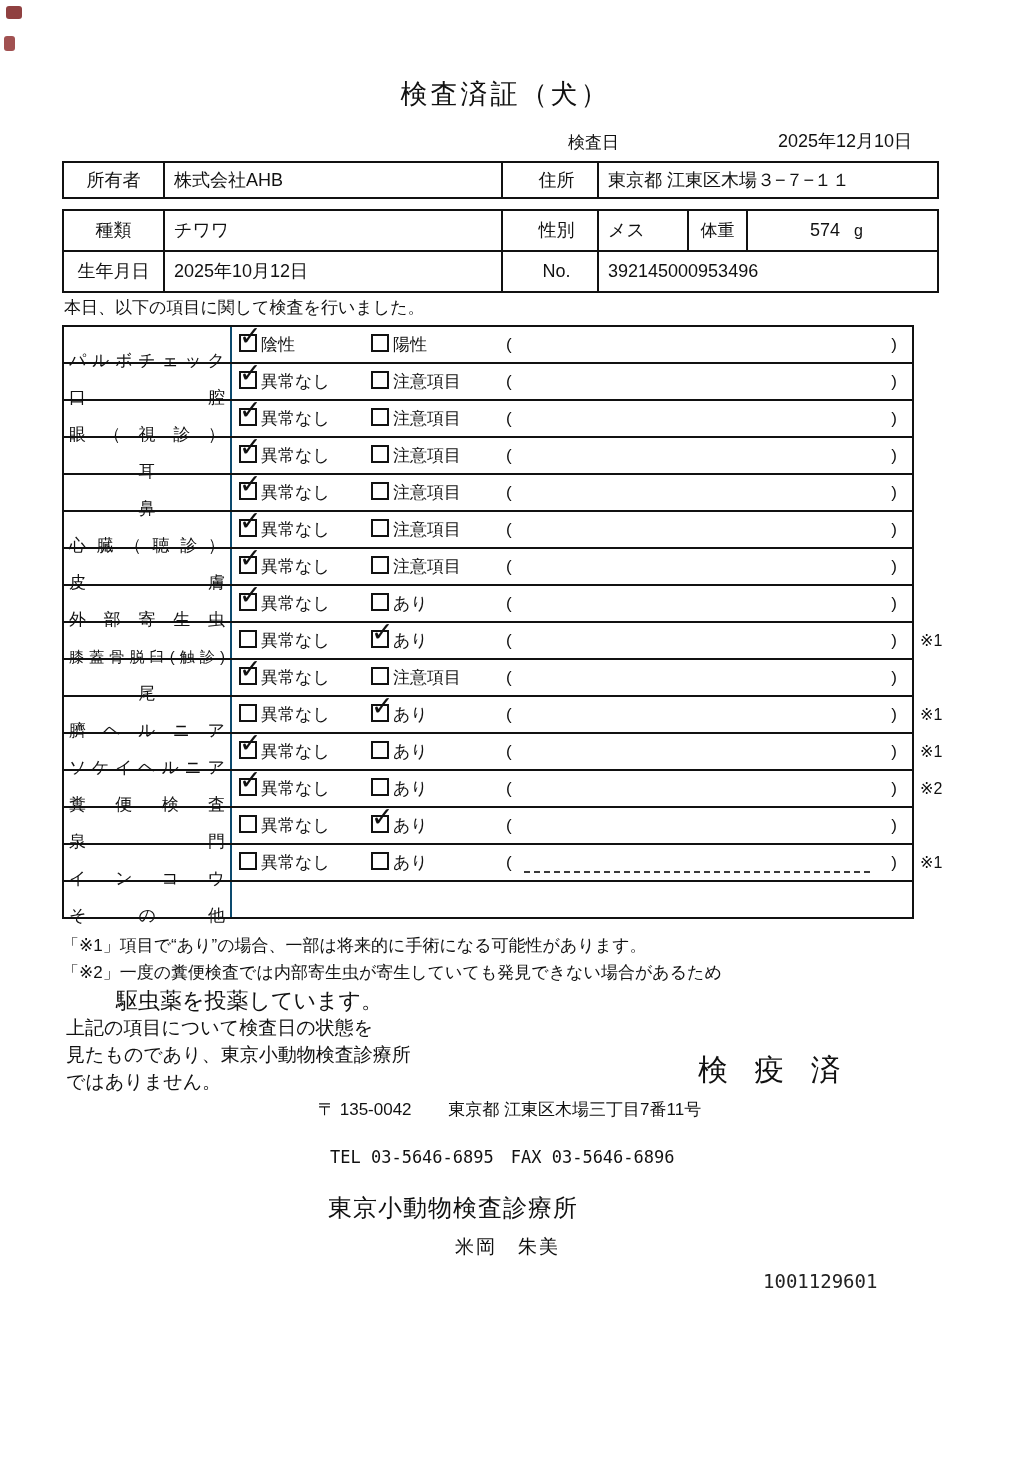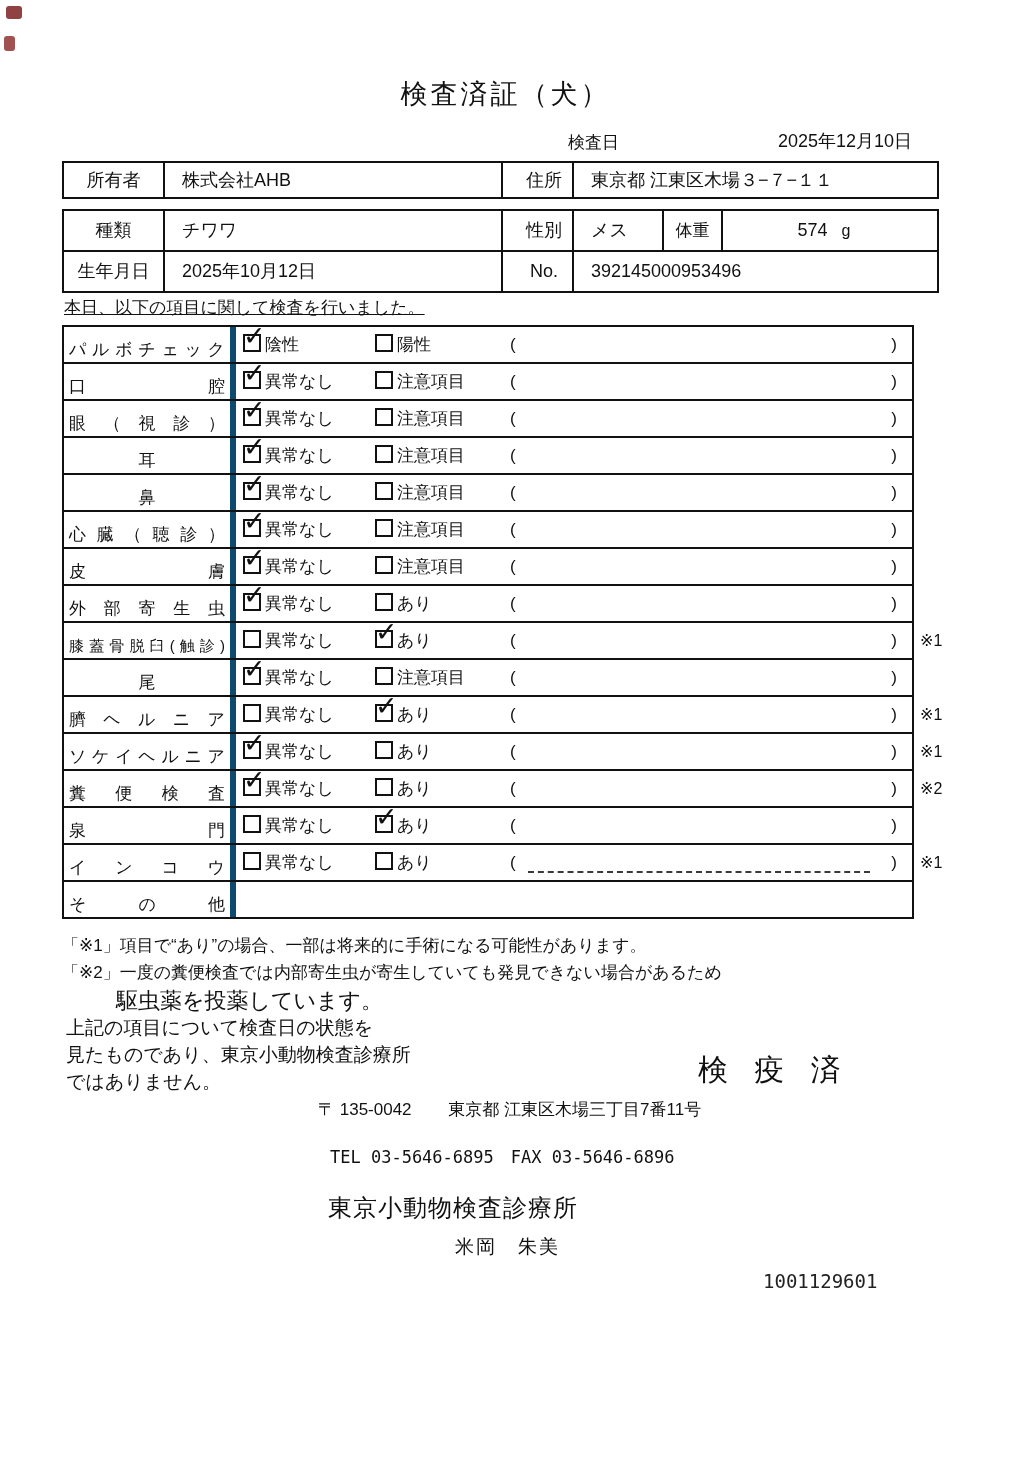--- a/index.html
+++ b/index.html
@@ -22,38 +22,38 @@
   
   .tbl { position:absolute; left:62px; width:877px; border:2px solid #111; box-sizing:border-box; background:#fff; }
   .owner-tbl { top:161px; }
   .pet-tbl { top:209px; }
   .trow { display:flex; height:34px; line-height:34px; }
   .pet-tbl .trow { height:39px; line-height:39px; }
   .pet-tbl .trow.first { border-bottom:2px solid #111; }
   .tc { box-sizing:border-box; border-right:2px solid #111; font-size:18px; overflow:hidden; white-space:nowrap; }
   .tc.last { border-right:none; }
   .tc.lab { text-align:center; }
-  .tc.val { padding-left:17px; }
+  .tc.val { padding-left:9px; }
   .w-lab1 { width:101px; }
   .w-val1 { width:338px; }
-  .w-lab2 { width:71px;padding-left:13px; }
+  .w-lab2 { width:96px;padding-left:13px; }
   .w-sex  { width:90px; }
   .w-wlab { width:59px; font-size:17px; }
   .w-wval { flex:1; display:flex; justify-content:center; align-items:center; padding-right:12px; gap:14px; }
   .w-rest { flex:1; }
   .weight-unit { font-size:16px; }
 
-  .intro { left:64px; top:296px; font-size:17px;text-decoration:underline; }
+  .intro { left:64px; top:296px; font-size:17px; }
 
   
   .exam-table { position:absolute; top:325px; left:62px; width:848px; border:2px solid #111; box-sizing:content-box; background:#fff; }
   .exam-row { display:flex; height:35px; border-bottom:2px solid #111; position:relative; }
   .exam-row:last-child { border-bottom:none; }
   .exam-label {
-    width:156px; padding:5px 5px; border-right:6px solid #0c4a6e; box-sizing:content-box;
+    width:156px; padding:16px 5px; border-right:2px solid #0c4a6e; box-sizing:content-box;
     font-size:17px; line-height:35px; white-space:nowrap;
     text-align:justify; text-align-last:justify; text-justify:inter-character;
   }
   .exam-label.single { text-align-last:center; }
   .exam-label.small { font-size:15px; letter-spacing:0; }
   .exam-content { position:relative; flex:1; line-height:35px; font-size:17px; }
   .opt { position:absolute; top:0; white-space:nowrap; }
   .opt1 { left:7px; }
   .opt2 { left:139px; }
   .cb {

